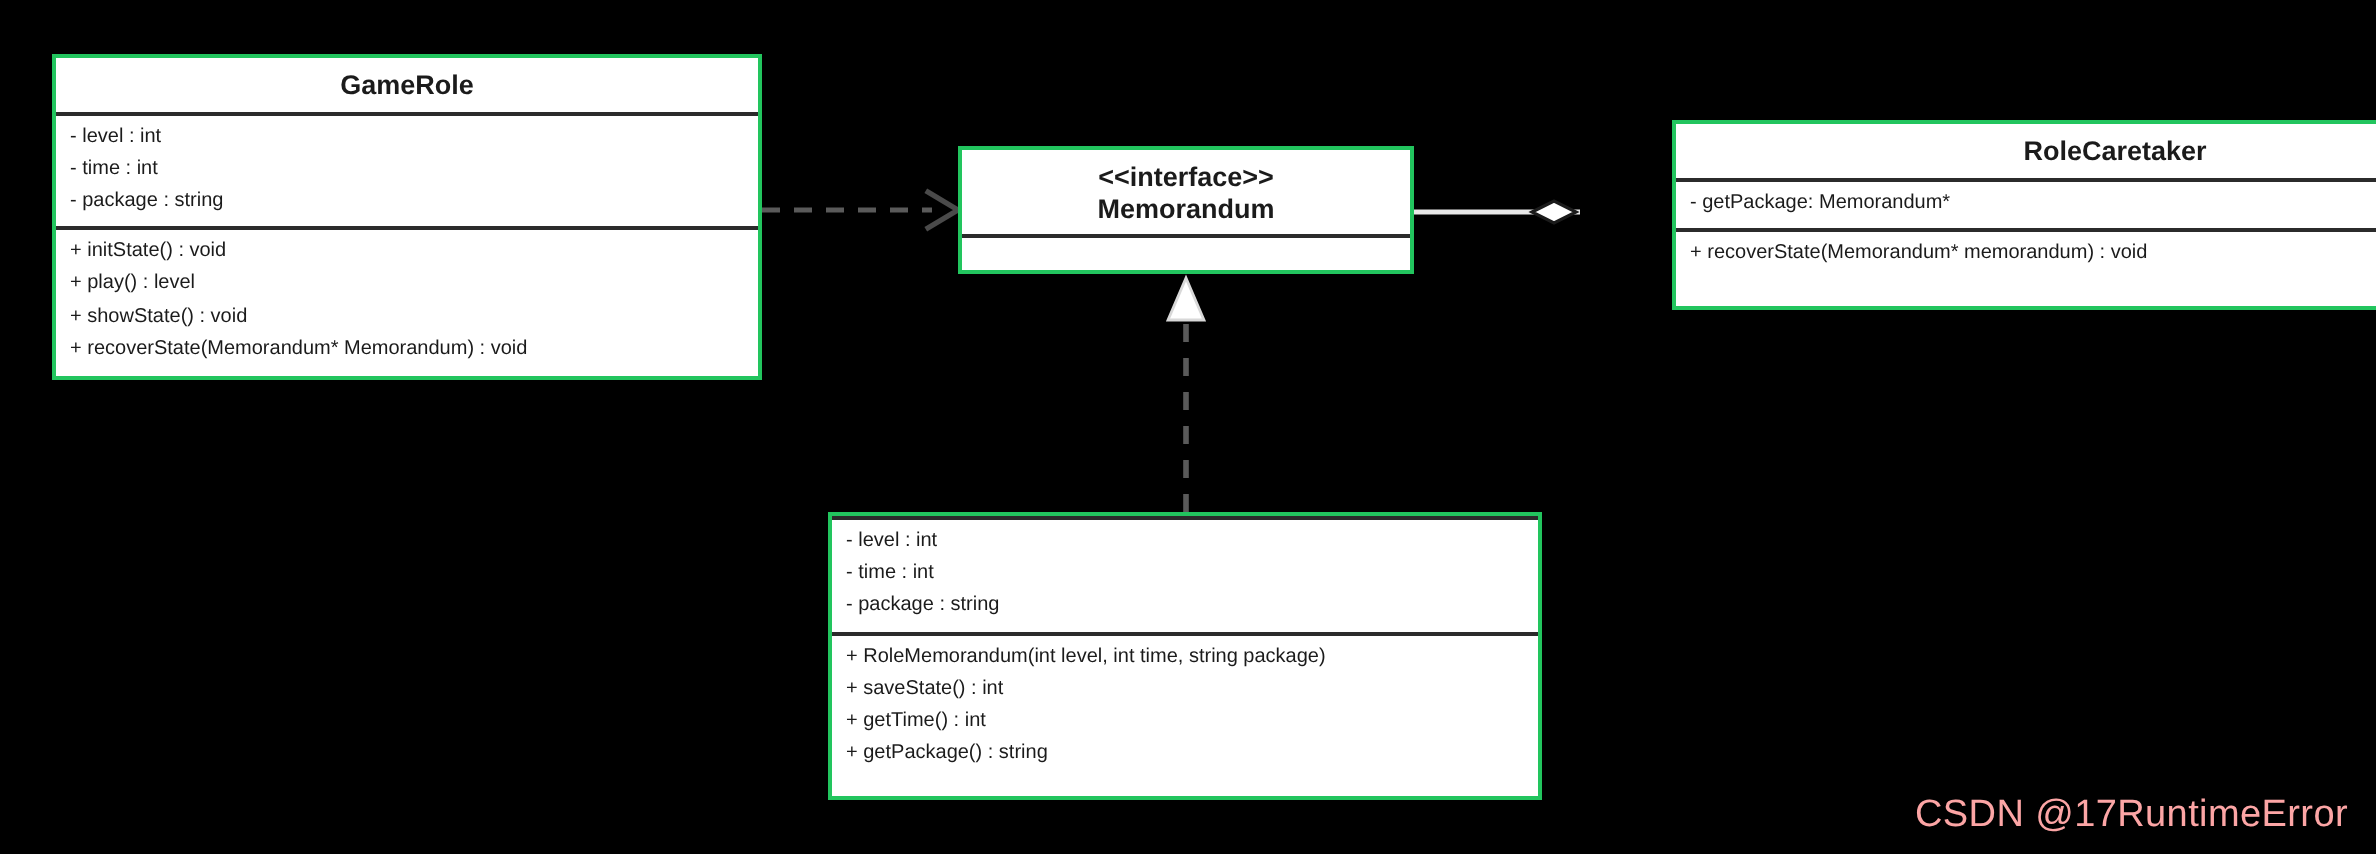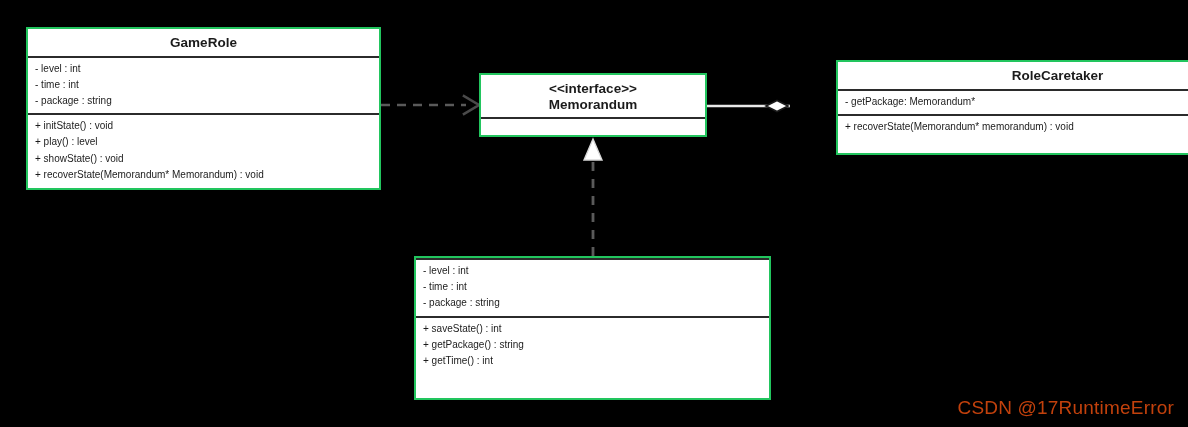--- a/index.html
+++ b/index.html
@@ -70,21 +70,21 @@
     z-index: 2;
     pointer-events: none;
   }
 
   
   #watermark {
     position: absolute;
     right: 14px;
     bottom: 8px;
     font-size: 19px;
-    color: #c2410c;
+    color: #fca5a5;
     letter-spacing: 0.2px;
     z-index: 5;
     white-space: nowrap;
   }
 </style>
 </head>
 <body>
 
 <div id="canvas">
 
@@ -144,21 +144,22 @@
 
   <div class="uml-box" id="box-rolememo">
     <div class="uml-sep"></div>
     <div class="uml-compartment">
       <div class="uml-line">- level : int</div>
       <div class="uml-line">- time : int</div>
       <div class="uml-line">- package : string</div>
     </div>
     <div class="uml-sep"></div>
     <div class="uml-compartment">
+      <div class="uml-line">+ RoleMemorandum(int level, int time, string package)</div>
       <div class="uml-line">+ saveState() : int</div>
+      <div class="uml-line">+ getTime() : int</div>
       <div class="uml-line">+ getPackage() : string</div>
-      <div class="uml-line">+ getTime() : int</div>
     </div>
   </div>
 
   <div id="watermark">CSDN @17RuntimeError</div>
 
 </div>
 
 </body></html>

